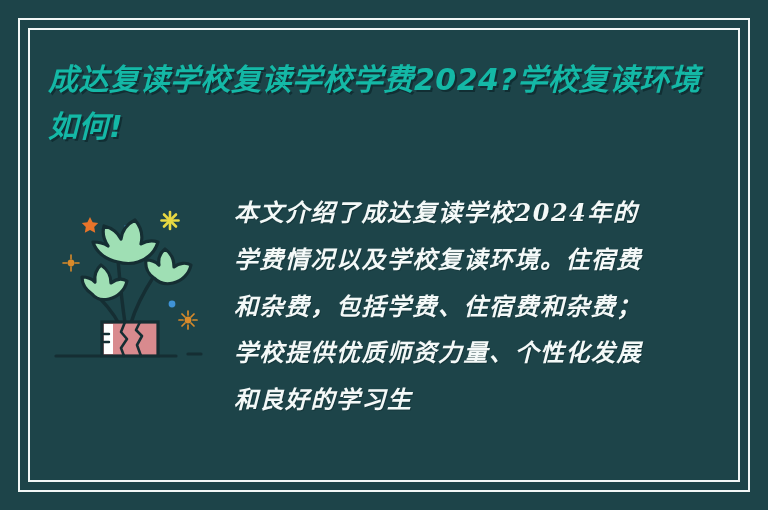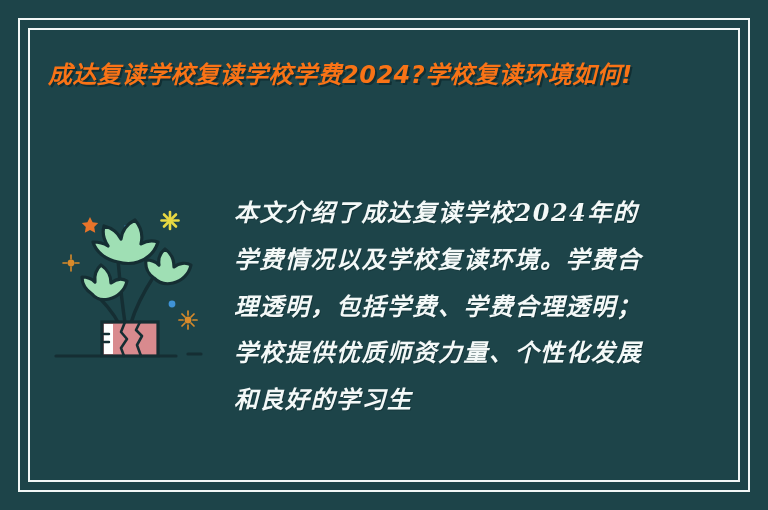--- a/index.html
+++ b/index.html
@@ -44,23 +44,23 @@
     box-sizing: border-box;
     pointer-events: none;
   }
 
   
   .headline {
     position: absolute;
     left: 48px;
     top: 57px;
     width: 660px;
-    color: #f97316;
+    color: #14b8a6;
     font-family: "DejaVu Sans", "Liberation Sans", sans-serif;
-    font-size: 24px;
+    font-size: 30px;
     font-weight: 700;
     font-style: italic;
     line-height: 1.55;
     letter-spacing: 0.5px;
     text-shadow: 2px 2px 0 rgba(8, 30, 33, 0.55);
     white-space: pre-line;
   }
 
   
   .content {
@@ -211,17 +211,17 @@
 
           <g stroke="#152e33" stroke-width="2.6" fill="none" stroke-linecap="round" stroke-linejoin="round">
             <path d="M77 124 L 73 134 L 79 141 L 73 150 L 76 158"></path>
             <path d="M92 124 L 88 132 L 94 138 L 89 147 L 93 158"></path>
           </g>
         </g>
 
       </svg>
     </div>
 
-    <div class="body-text">本文介绍了成达复读学校2024年的学费情况以及学校复读环境。学费合理透明，包括学费、学费合理透明；学校提供优质师资力量、个性化发展和良好的学习生</div>
+    <div class="body-text">本文介绍了成达复读学校2024年的学费情况以及学校复读环境。住宿费和杂费，包括学费、住宿费和杂费；学校提供优质师资力量、个性化发展和良好的学习生</div>
 
   </div>
 
 </div>
 
 </body></html>

